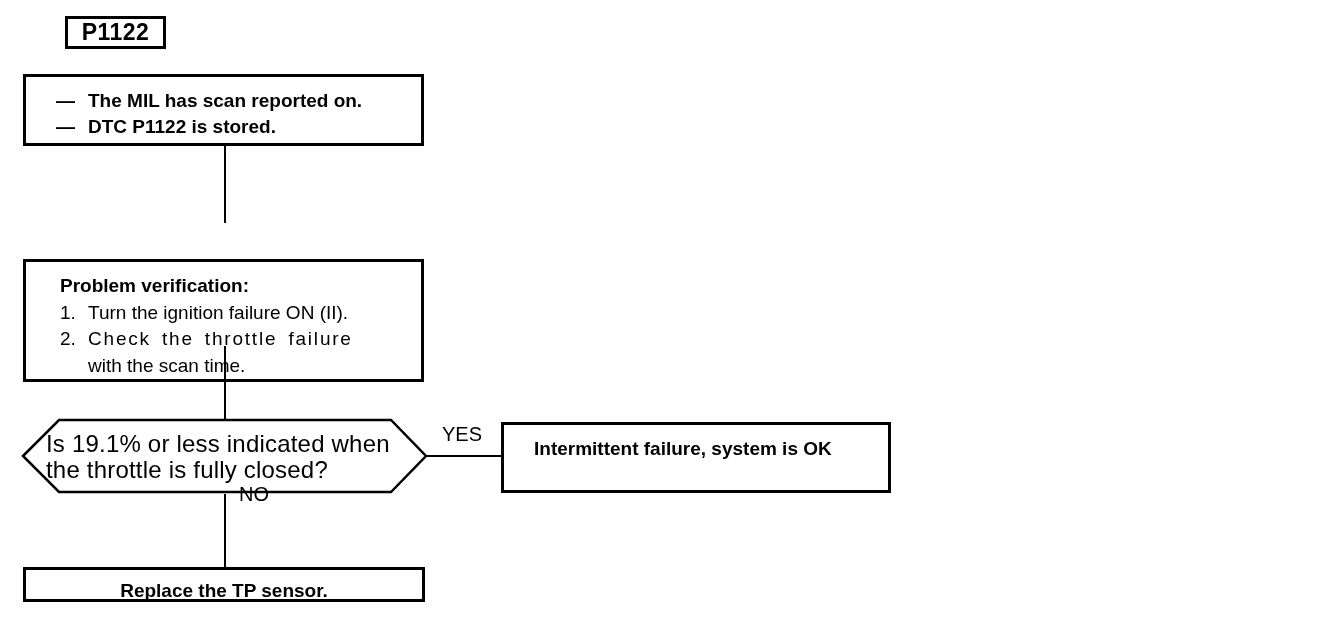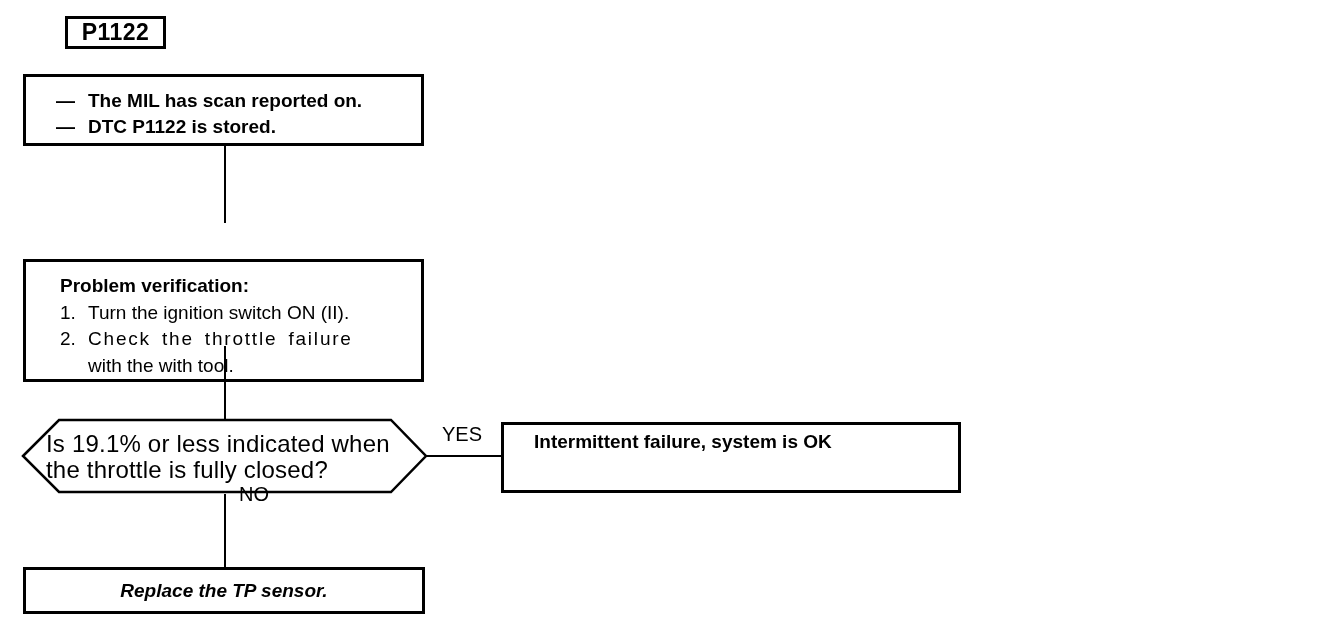--- a/index.html
+++ b/index.html
@@ -56,32 +56,31 @@
     margin-top: 36px;
   }
   .box-verify .heading { font-weight: bold; }
   .num-line { display: flex; }
   .num-col { width: 28px; flex: 0 0 28px; }
   .spread { letter-spacing: 1.8px; word-spacing: 4px; }
   .wrap-indent { padding-left: 28px; }
 
   .box-yes {
     left: 501px; top: 422px;
-    width: 460px; height: 71px;
-    padding: 3px 6px 0 30px;
+    width: 390px; height: 71px;
+    padding: 10px 6px 0 30px;
     font-weight: bold;
     line-height: 27px;
   }
   .box-end {
     left: 23px; top: 567px;
-    width: 402px; height: 47px;
+    width: 402px; height: 35px;
     font-weight: bold;
     text-align: center;
     line-height: 41px;
-    font-style: italic;
   }
 
   
   .hex-svg { left: 21px; top: 417px; }
   .hex-text {
     left: 46px; top: 431px;
     font-size: 24px; line-height: 26px;
     letter-spacing: 0.2px;
   }
 
@@ -117,27 +116,27 @@
       <span>DTC P1122 is stored.</span>
     </div>
   </div>
 
   <div class="abs vline v-top"></div>
 
   <div class="abs fbox box-verify">
     <div class="heading">Problem verification:</div>
     <div class="num-line">
       <span class="num-col">1.</span>
-      <span>Turn the ignition switch ON (II).</span>
+      <span>Turn the ignition failure ON (II).</span>
     </div>
     <div class="num-line">
       <span class="num-col">2.</span>
       <span class="spread">Check the throttle failure</span>
     </div>
-    <div class="wrap-indent">with the with tool.</div>
+    <div class="wrap-indent">with the scan time.</div>
   </div>
 
   <div class="abs vline v-mid"></div>
 
   <svg class="abs hex-svg" width="408" height="78" viewBox="0 0 408 78">
     <polygon points="2,39 38,3 370,3 405,39 370,75 38,75" fill="#ffffff" stroke="#000000" stroke-width="2.5"></polygon>
   </svg>
   <div class="abs hex-text">
     <div>Is 19.1% or less indicated when</div>
     <div>the throttle is fully closed?</div>

